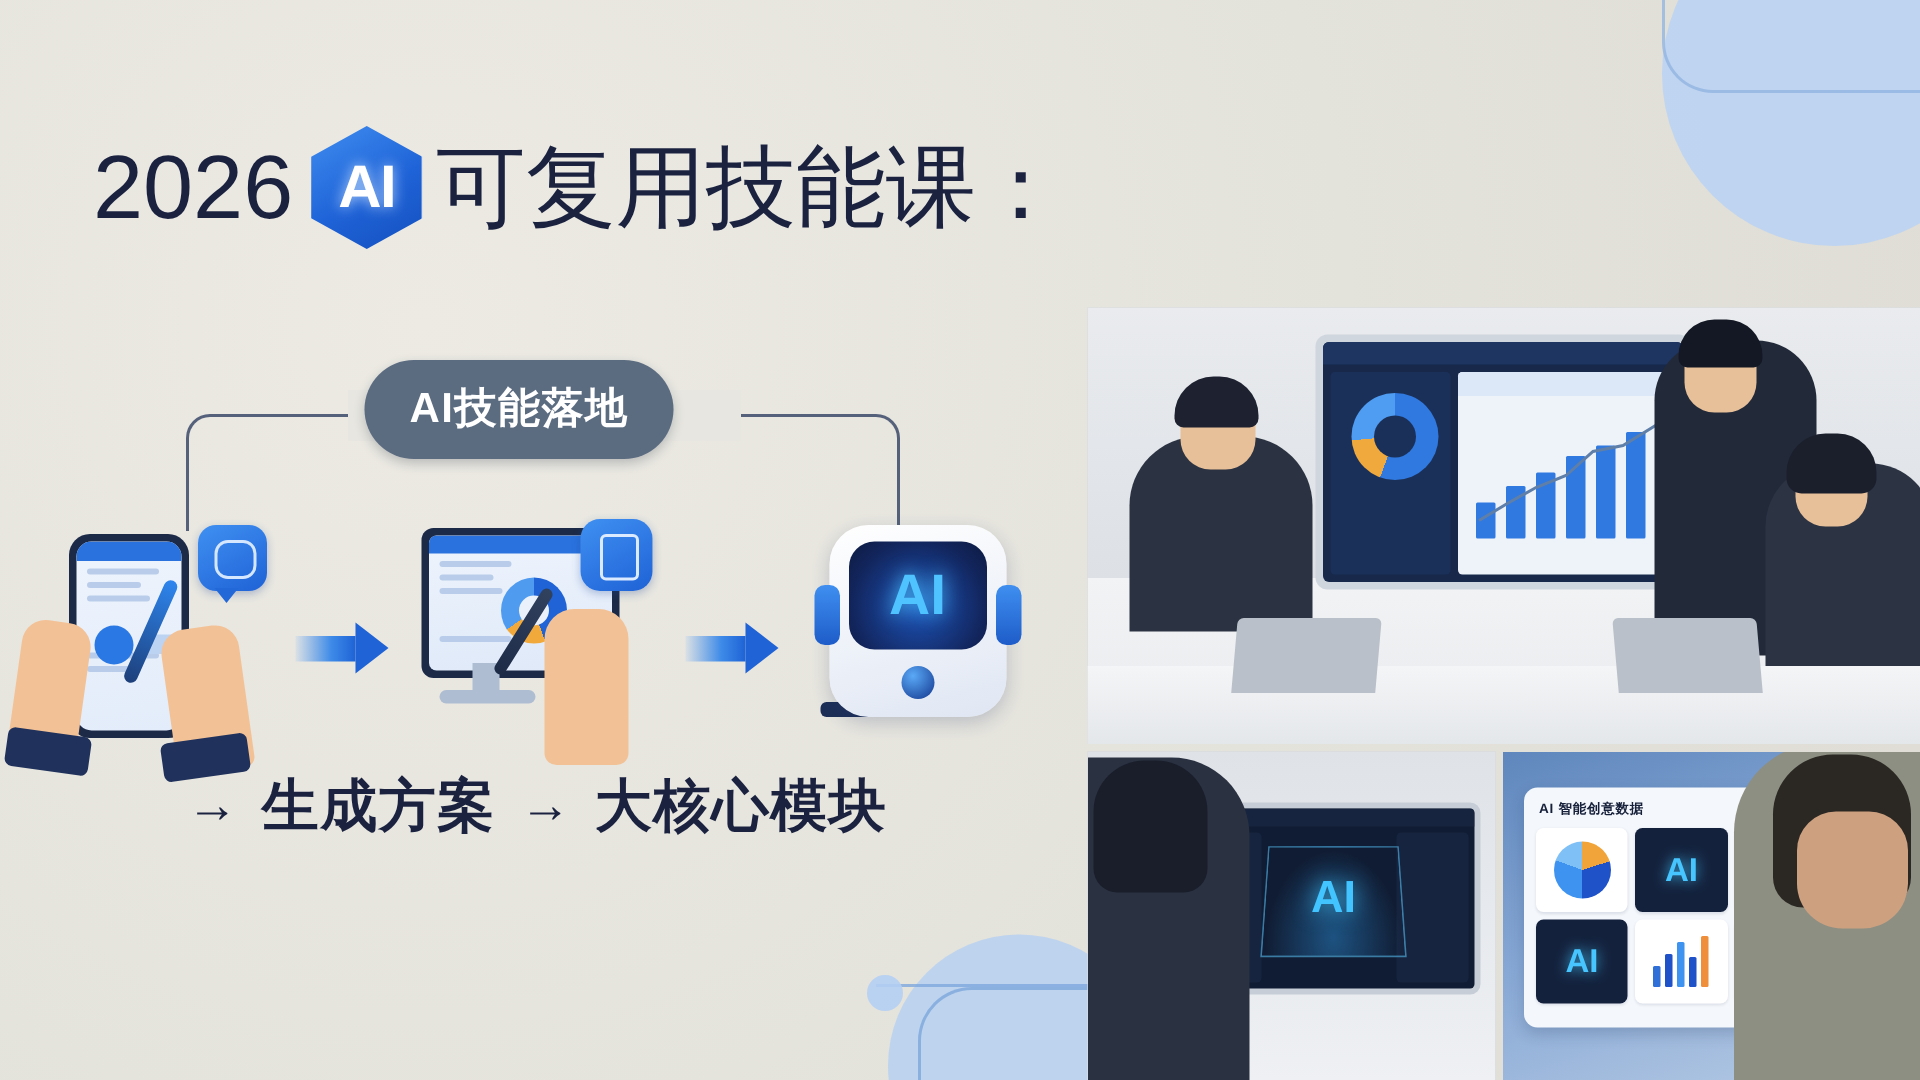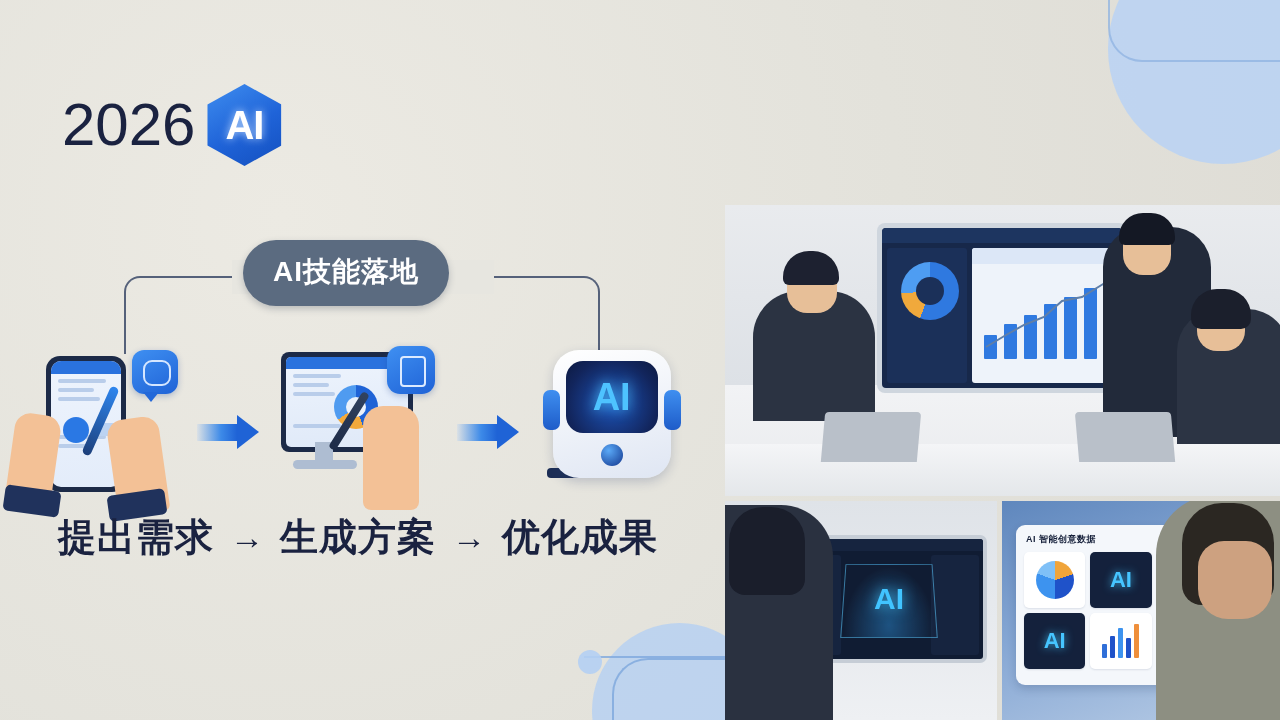--- a/index.html
+++ b/index.html
@@ -576,20 +576,21 @@
   <div class="deco-frame-bl"></div>
   <div class="deco-line-bl"></div>
   <div class="deco-dot-bl"></div>
 
   <div class="title-row">
     <span class="title-seg title-dark">2026</span>
     <span class="ai-hex">
       <span class="hexbg"></span>
       <span class="hextext">AI</span>
     </span>
+    <span class="title-seg title-dark">可复用技能课：</span>
   </div>
 
   <div class="flow">
 
     <div class="bracket"></div>
     <div class="bracket-mask"></div>
     <div class="pill">AI技能落地</div>
 
     <div class="steps">
 
@@ -655,25 +656,24 @@
             <span class="robot-ai">AI</span>
           </div>
           <div class="lens"></div>
         </div>
       </div>
 
     </div>
   </div>
 
   <div class="captions">
-    <span class="cap">提出需求</span>
     <span class="cap-arrow">→</span>
     <span class="cap">生成方案</span>
     <span class="cap-arrow">→</span>
-    <span class="cap">优化成果</span>
+    <span class="cap">大核心模块</span>
   </div>
 
   <div class="collage">
 
     <div class="photo top">
       <div class="room"></div>
       <div class="imac">
         <div class="imac-screen">
           <div class="dash-top"></div>
           <div class="dash-left">

